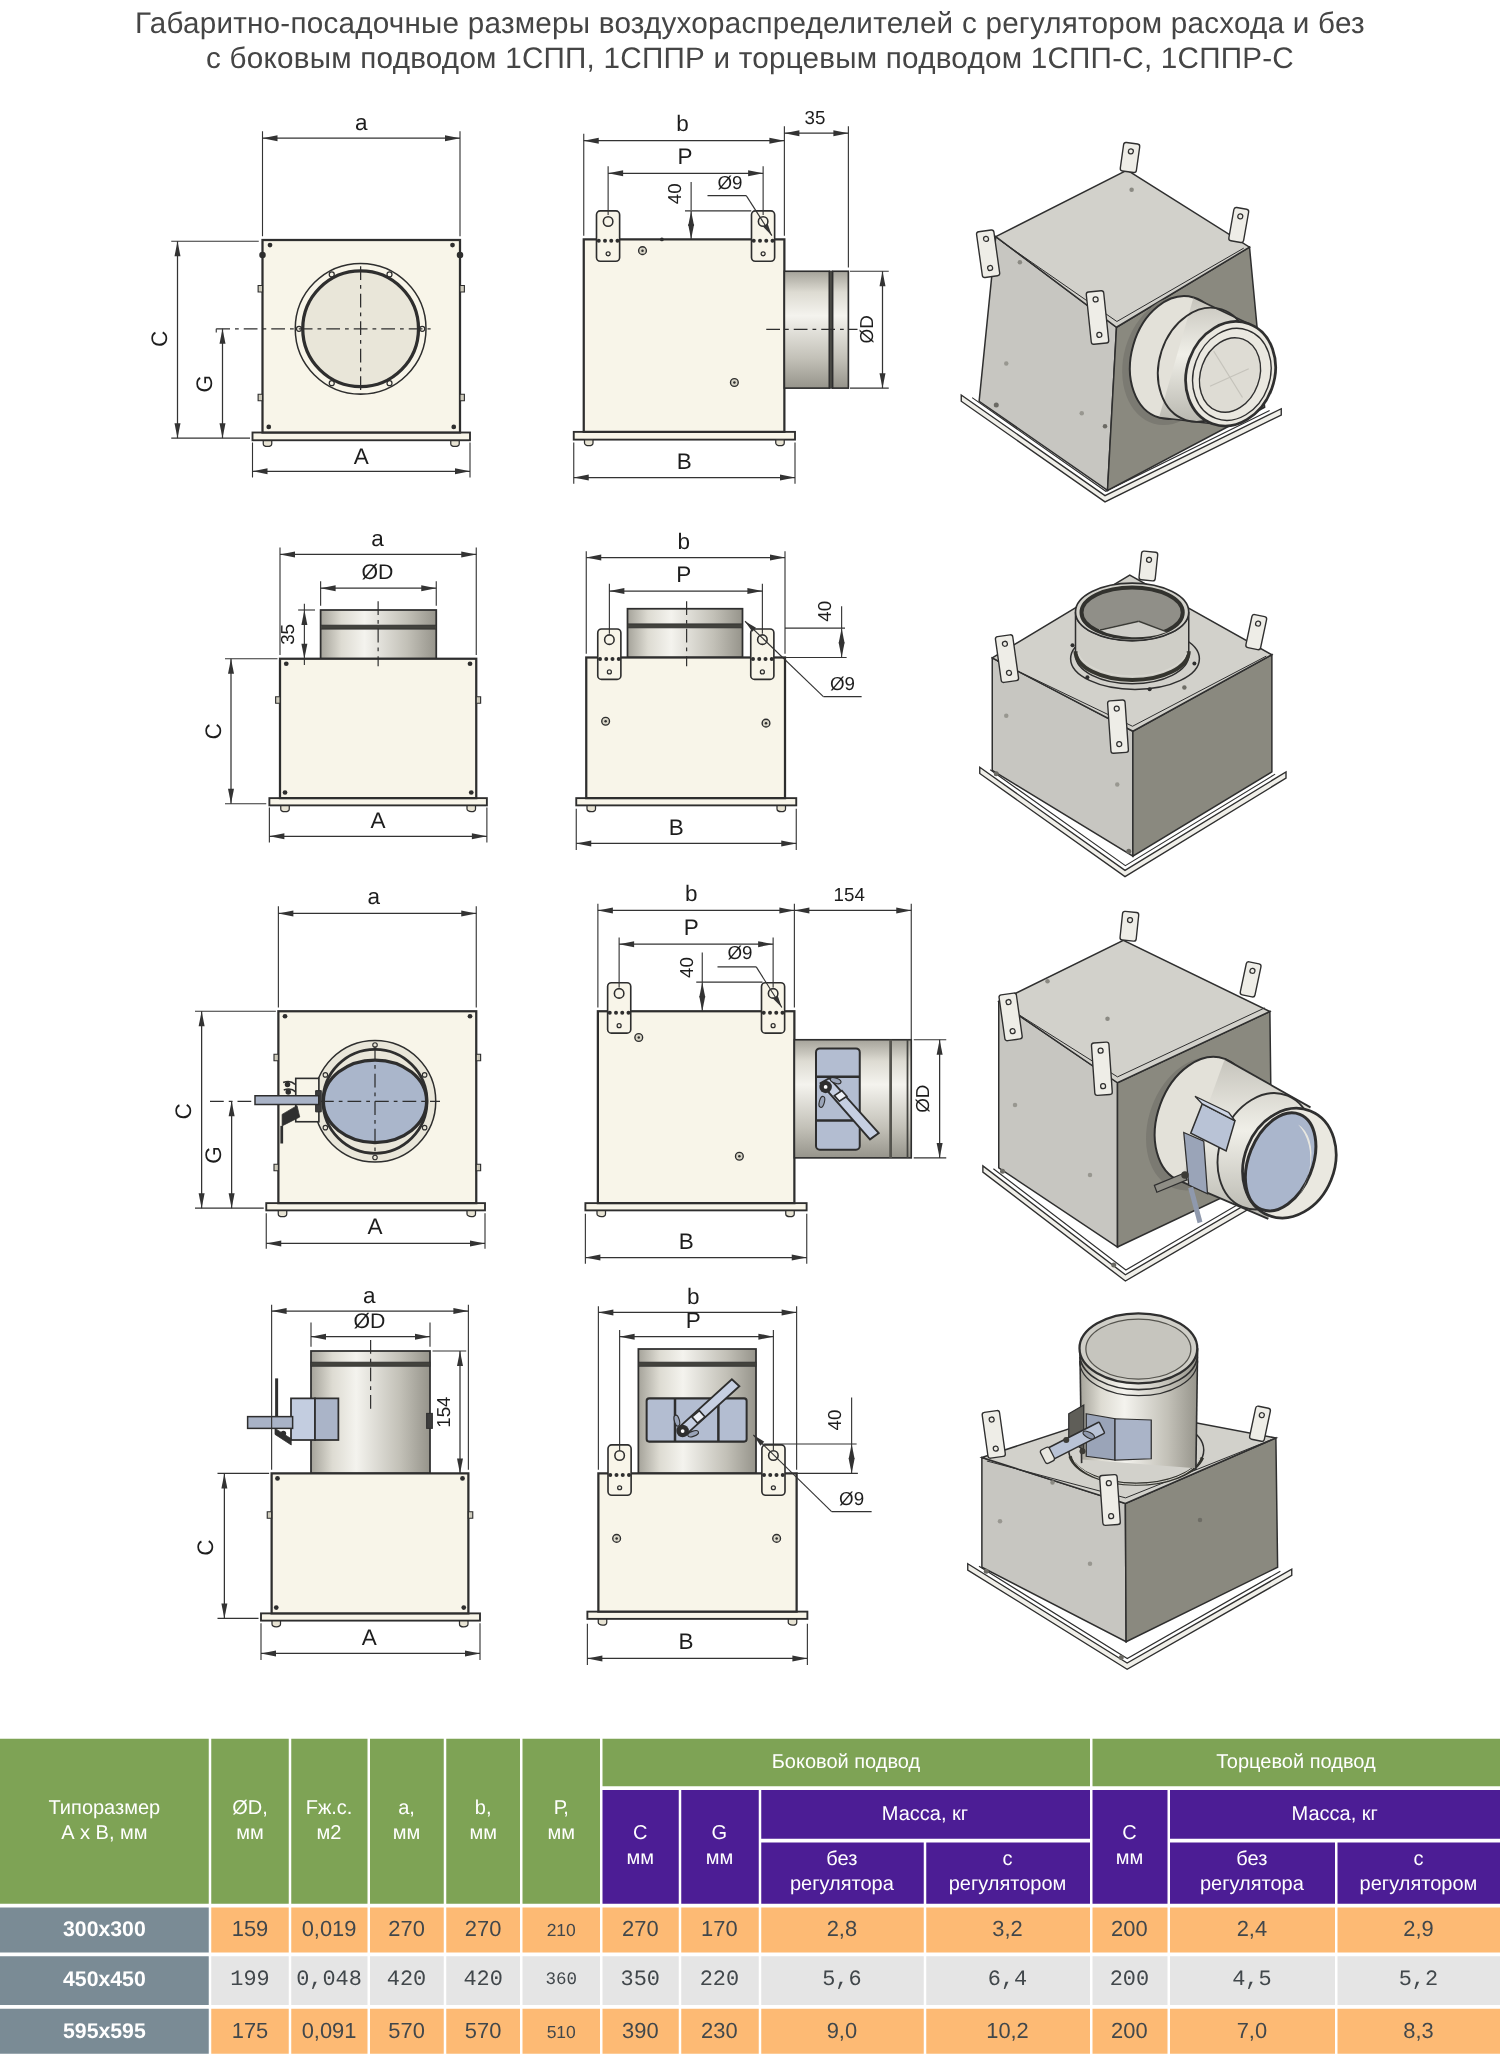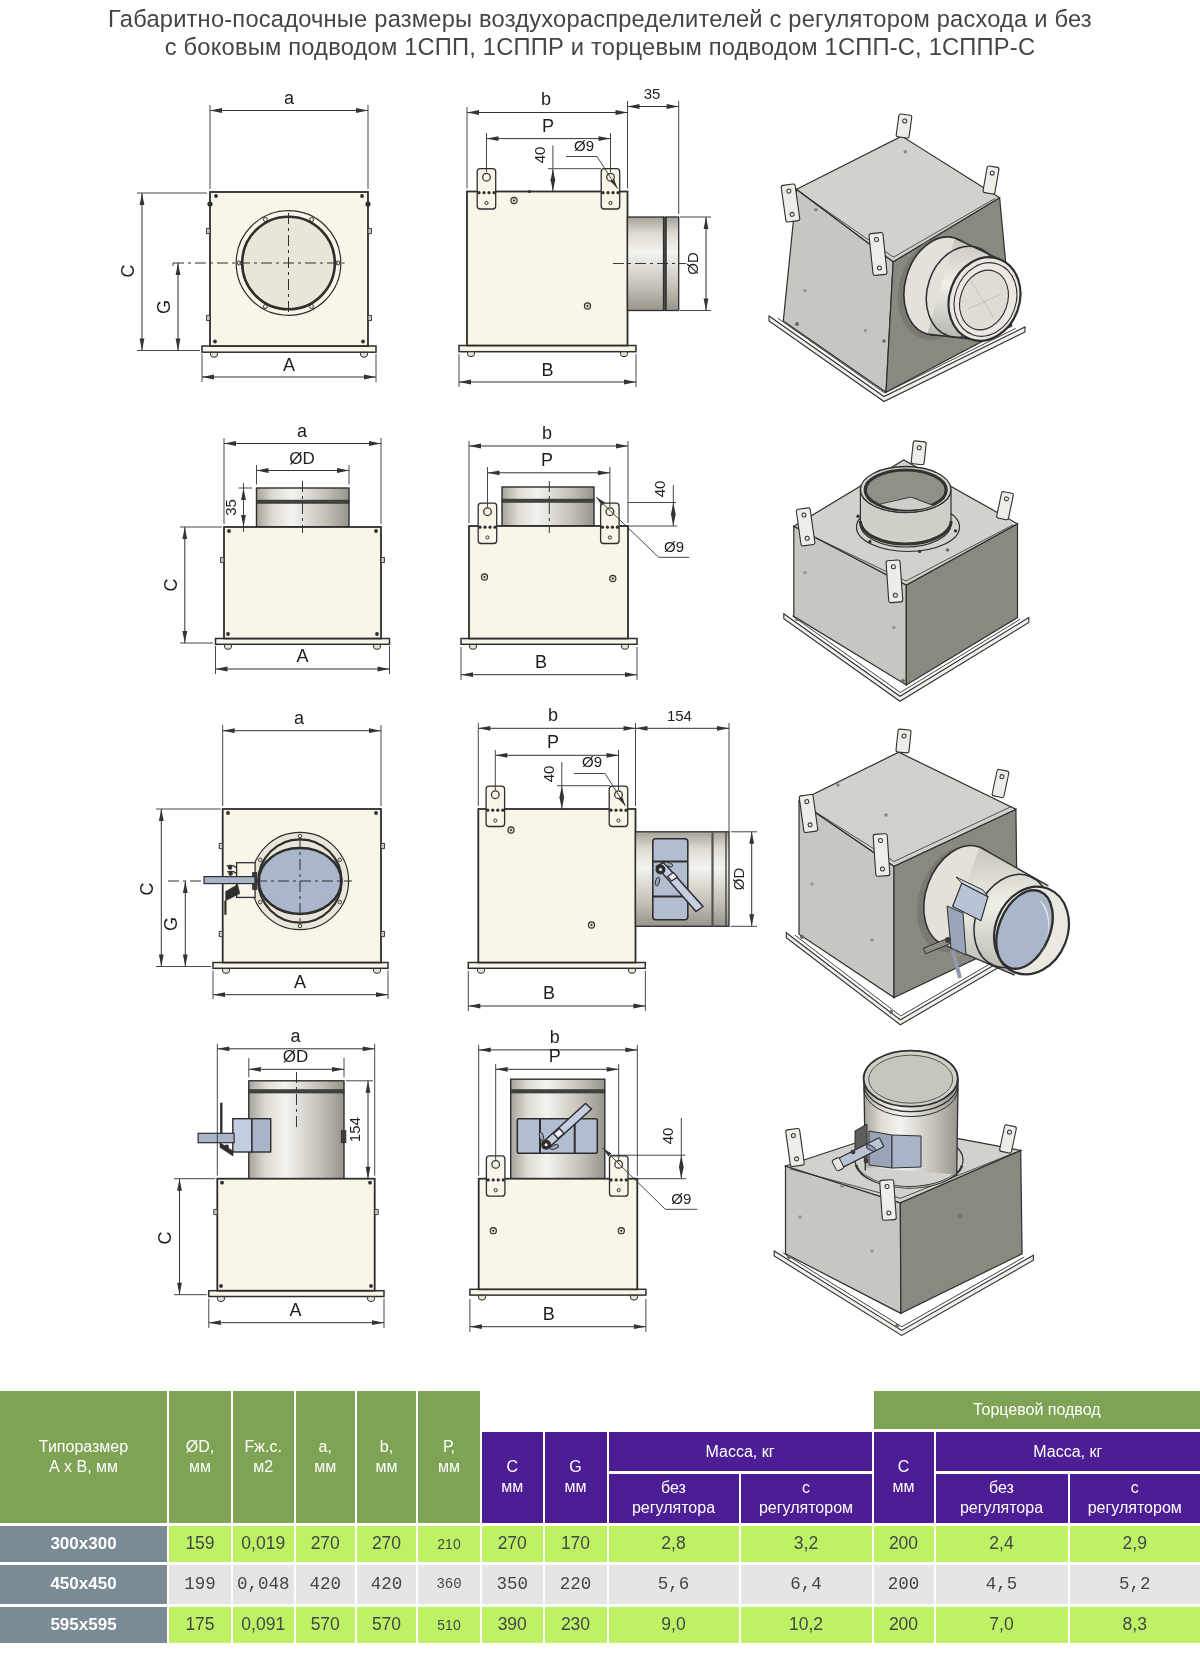--- a/index.html
+++ b/index.html
@@ -10,21 +10,21 @@
 svg text { font-family:"Liberation Sans", sans-serif; }
 .tbl { position:absolute; left:0; top:1391px; width:1200px; display:grid;
   grid-template-columns: 167px 62px 60.5px 59.5px 59px 62px 60.5px 62px 130px 131px 60px 132px 130.5px;
   grid-template-rows: 38px 39px 48.5px 36.5px 38.5px 36.5px;
   column-gap:2px; row-gap:3px; background:#fff;
   font-family:"Liberation Sans", sans-serif; }
 .tbl div { display:flex; align-items:center; justify-content:center; text-align:center; }
 .g  { background:#7ea355; color:#fff; font-size:16px; line-height:20px; }
 .gr { background:#4c1d95; color:#fff; font-size:16px; line-height:20px; }
 .hc { background:#7a8b95; color:#fff; font-size:17px; font-weight:bold; }
-.d  { background:#bef264; color:#41474b; font-size:17.5px; }
+.d  { background:#fdba74; color:#41474b; font-size:17.5px; }
 .da { background:#e5e5e5; color:#41474b; font-size:17.5px;font-family:Liberation Mono, monospace; }
 .sm { font-size:14px; }
 </style></head>
 <body>
 <div class="page">
   <div class="title">Габаритно-посадочные размеры воздухораспределителей с регулятором расхода и без<br>с боковым подводом 1СПП, 1СППР и торцевым подводом 1СПП-С, 1СППР-С</div>
   <svg width="1200" height="1385" viewBox="0 0 1200 1385" style="position:absolute;top:0;left:0">
 <rect x="202.0" y="346.0" width="174.0" height="6.2" fill="#f8f5e9" stroke="#2e2e2e" stroke-width="1.5"></rect>
 <path d="M 210.6 352.4 h6.8 v2.6 a3.4 2.2 0 0 1 -6.8 0 Z" fill="#e8e4d4" stroke="#2e2e2e" stroke-width="1.0"></path>
 <path d="M 360.6 352.4 h6.8 v2.6 a3.4 2.2 0 0 1 -6.8 0 Z" fill="#e8e4d4" stroke="#2e2e2e" stroke-width="1.0"></path>
@@ -674,20 +674,21 @@
 <circle cx="897.0" cy="1326.0" r="2.0" fill="#6b6a64"></circle>
 <circle cx="960.0" cy="1216.0" r="1.8" fill="#6e6d66"></circle>
   </svg>
   <div class="tbl">
     <div class="g" style="grid-column:1; grid-row:1/4">Типоразмер<br>А х В, мм</div>
     <div class="g" style="grid-column:2; grid-row:1/4">ØD,<br>мм</div>
     <div class="g" style="grid-column:3; grid-row:1/4">Fж.с.<br>м2</div>
     <div class="g" style="grid-column:4; grid-row:1/4">а,<br>мм</div>
     <div class="g" style="grid-column:5; grid-row:1/4">b,<br>мм</div>
     <div class="g" style="grid-column:6; grid-row:1/4">Р,<br>мм</div>
+    <div class="g" style="grid-column:7/11; grid-row:1">Боковой подвод</div>
     <div class="g" style="grid-column:11/14; grid-row:1">Торцевой подвод</div>
     <div class="gr" style="grid-column:7; grid-row:2/4">С<br>мм</div>
     <div class="gr" style="grid-column:8; grid-row:2/4">G<br>мм</div>
     <div class="gr" style="grid-column:9/11; grid-row:2">Масса, кг</div>
     <div class="gr" style="grid-column:11; grid-row:2/4">С<br>мм</div>
     <div class="gr" style="grid-column:12/14; grid-row:2">Масса, кг</div>
     <div class="gr" style="grid-column:9; grid-row:3">без<br>регулятора</div>
     <div class="gr" style="grid-column:10; grid-row:3">с<br>регулятором</div>
     <div class="gr" style="grid-column:12; grid-row:3">без<br>регулятора</div>
     <div class="gr" style="grid-column:13; grid-row:3">с<br>регулятором</div>

